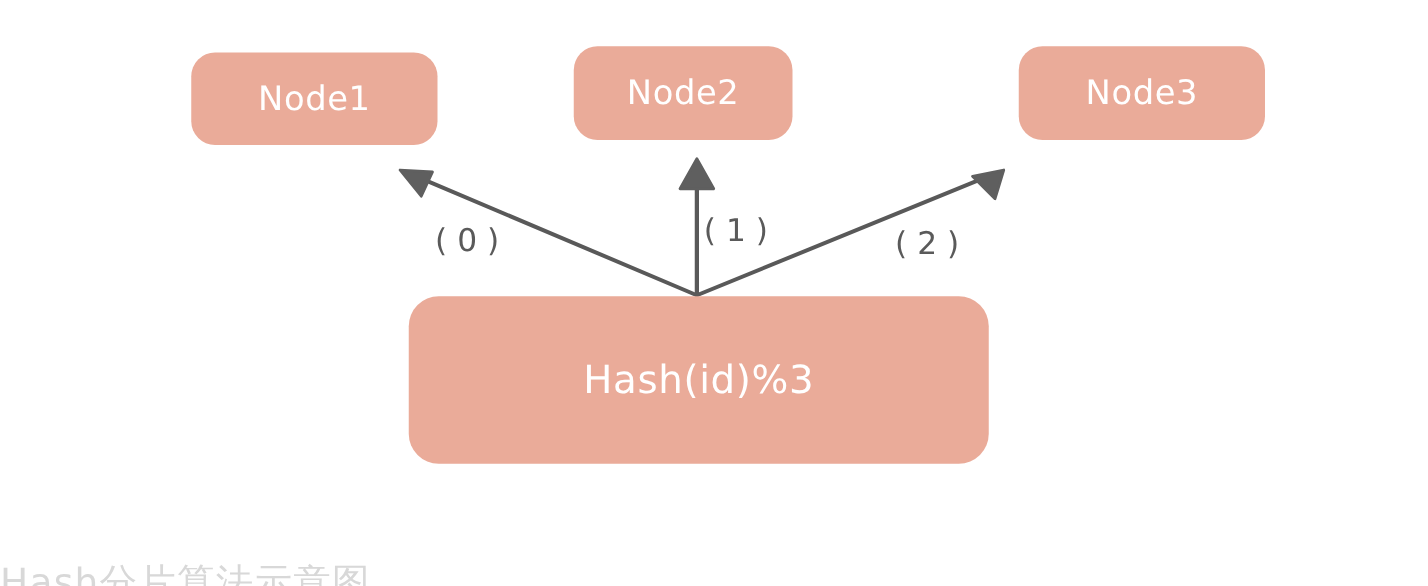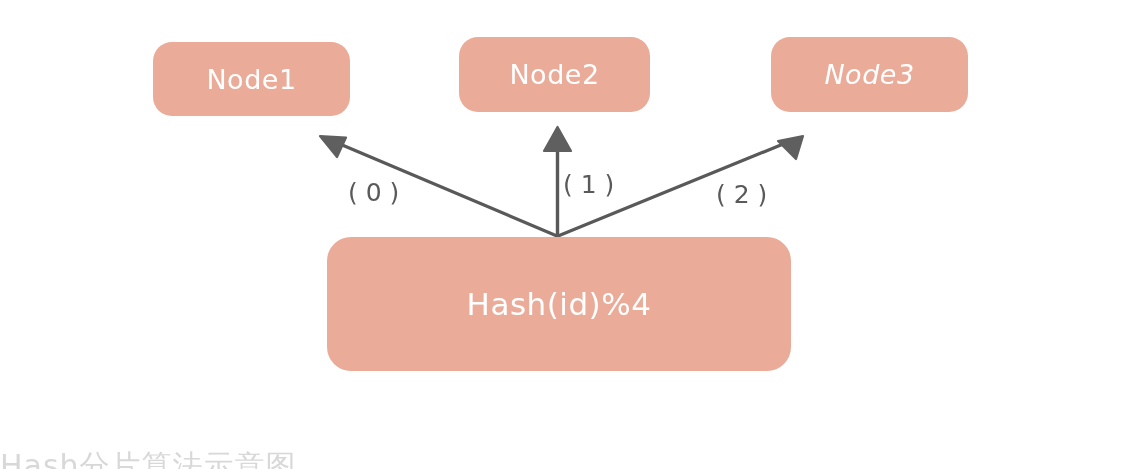--- a/index.html
+++ b/index.html
@@ -48,22 +48,22 @@
   .node-box {
     width: 197px;
     height: 74px;
     border-radius: 19px;
   }
   .node-box .box-label {
     font-size: 27px;
   }
 
   #node-1 { left: 153px; top: 42px; }
-  #node-2 { left: 459px; top: 37px; width: 191px; height: 75px; }
-  #node-3 { left: 771px; top: 37px; width: 197px; height: 75px; font-style: italic; }
+  #node-2 { left: 459px; top: 37px; width: 175px; height: 75px; }
+  #node-3 { left: 815px; top: 37px; width: 197px; height: 75px; }
 
   #hash-box {
     left: 327px;
     top: 237px;
     width: 464px;
     height: 134px;
     border-radius: 24px;
   }
   #hash-box .box-label {
     font-size: 31px;
@@ -136,21 +136,21 @@
 
   <div class="box node-box" id="node-2">
     <span class="box-label">Node2</span>
   </div>
 
   <div class="box node-box" id="node-3">
     <span class="box-label">Node3</span>
   </div>
 
   <div class="box" id="hash-box">
-    <span class="box-label">Hash(id)%4</span>
+    <span class="box-label">Hash(id)%3</span>
   </div>
 
   <div class="edge-label" id="edge-label-0">( 0 )</div>
   <div class="edge-label" id="edge-label-1">( 1 )</div>
   <div class="edge-label" id="edge-label-2">( 2 )</div>
 
   <div id="caption">Hash分片算法示意图</div>
 
 </div>
 

